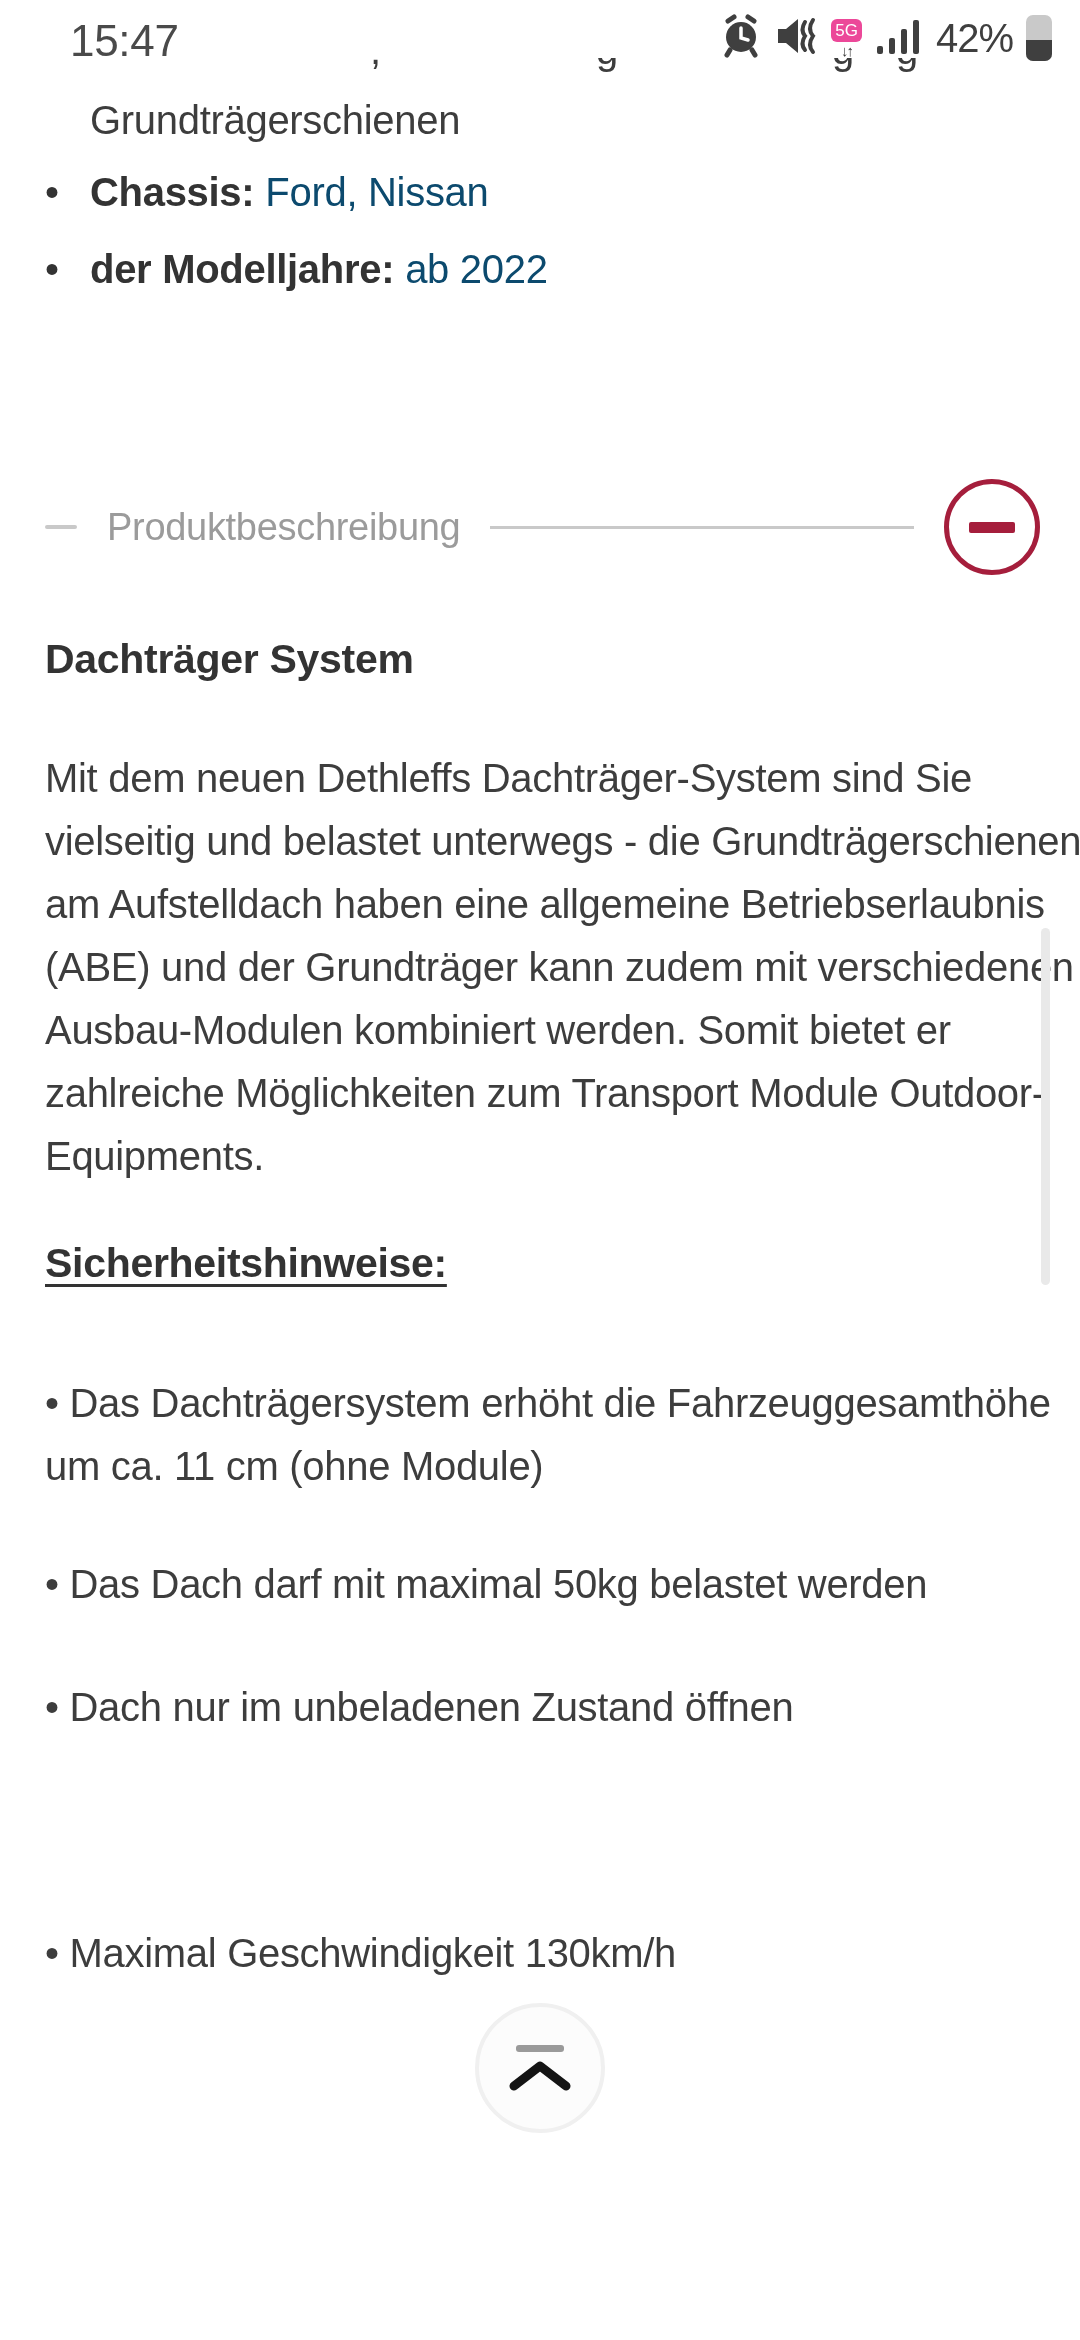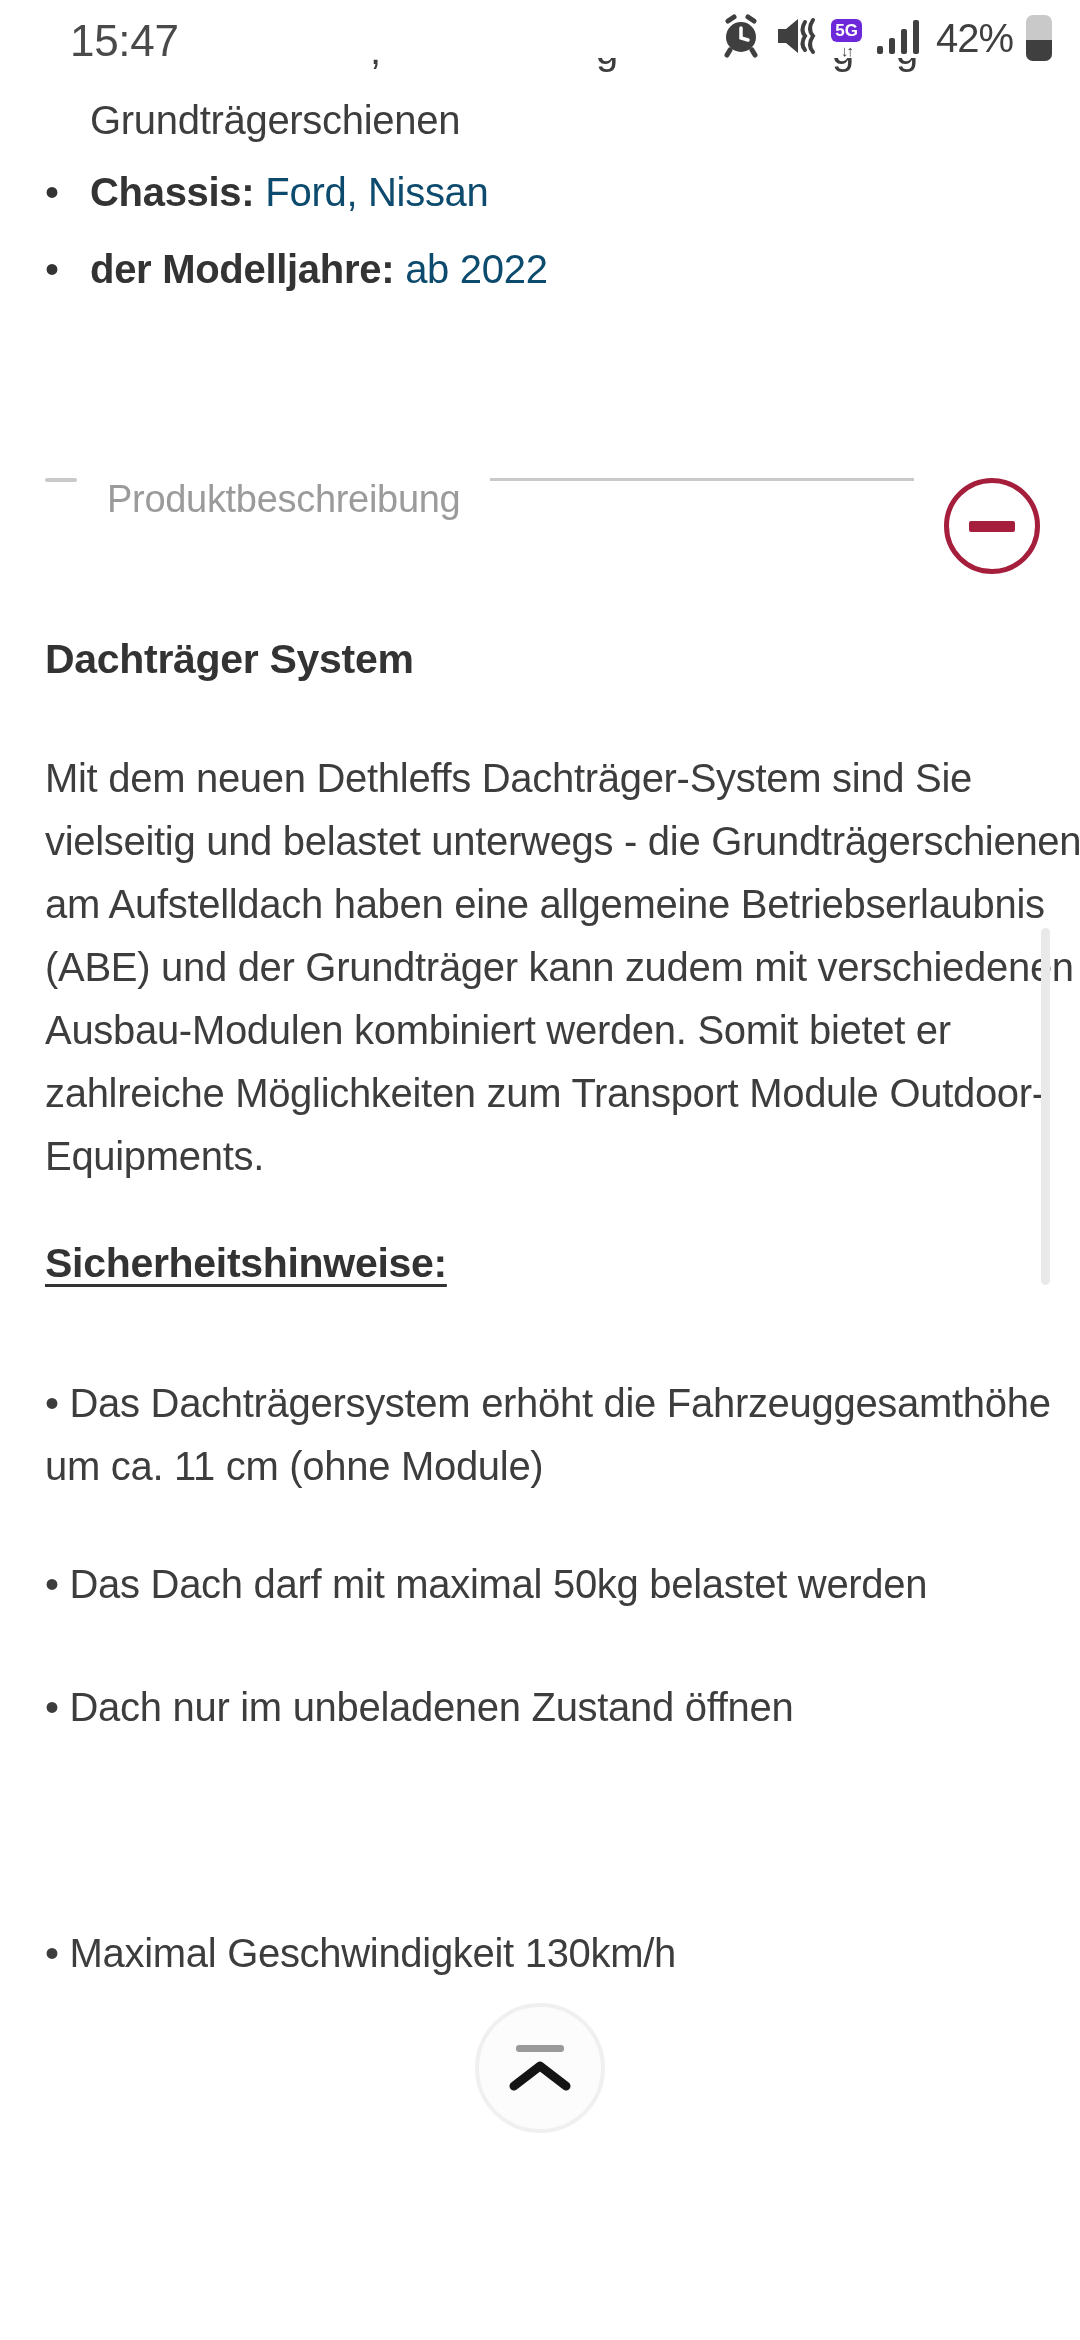--- a/index.html
+++ b/index.html
@@ -13,33 +13,33 @@
     letter-spacing:-0.3px;
   }
   
   .statusbar{position:absolute;top:0;left:0;right:0;height:70px;}
   .time{position:absolute;left:70px;top:16px;font-size:44px;color:#4a4a4a;}
   .sticons{position:absolute;right:28px;top:12px;height:52px;display:flex;align-items:center;gap:13px;}
   .pct{font-size:40px;color:#3f3f3f;letter-spacing:-1px;}
   .battery{width:26px;height:46px;border-radius:7px;background:#c9c9c9;position:relative;overflow:hidden;}
   .battery .fill{position:absolute;left:0;right:0;bottom:0;height:45%;background:#3f3f3f;}
   .badge5g{display:flex;flex-direction:column;align-items:center;line-height:1;}
-  .badge5g .rect{background:#6d28d9;color:#fff;font-weight:bold;font-size:17px;padding:3px 4px;border-radius:6px;letter-spacing:0;}
+  .badge5g .rect{background:#ec4899;color:#fff;font-weight:normal;font-size:17px;padding:3px 4px;border-radius:6px;letter-spacing:0;}
   .badge5g .arrows{font-size:15px;color:#3f3f3f;margin-top:1px;letter-spacing:-2px;}
   
   .clipped{position:absolute;top:58px;left:0;right:0;height:34px;overflow:hidden;}
   .clipped span{position:absolute;top:-28px;font-size:40px;color:#3d3d3d;line-height:40px;}
   
   .cont-line{position:absolute;left:90px;top:98px;font-size:40px;}
   .ibullet{position:absolute;left:45px;display:flex;font-size:40px;}
   .ibullet .dot{width:45px;font-size:40px;color:#333;}
   .ibullet .lab{font-weight:bold;color:#333;text-align:right;}
   .ibullet .val{margin-left:11px;color:#0c4a6e;}
   
-  .sechead{position:absolute;left:45px;right:40px;top:478px;height:98px;display:flex;align-items:flex-start;}
+  .sechead{position:absolute;left:45px;right:40px;top:478px;height:98px;display:flex;align-items:center;}
   .dash{width:32px;height:4px;background:#c9c9c9;border-radius:2px;flex:0 0 auto;}
   .sectitle{font-size:38px;color:#9b9b9b;margin-left:30px;white-space:nowrap;}
   .secline{flex:1 1 auto;height:3px;background:#c9c9c9;margin:0 30px;}
   .collapse-btn{flex:0 0 auto;width:96px;height:96px;border:5px solid #a51e3c;border-radius:50%;
     box-sizing:border-box;background:#fff;display:flex;align-items:center;justify-content:center;cursor:pointer;}
   .collapse-btn .minus{width:46px;height:11px;background:#a51e3c;border-radius:2px;}
   
   .h-desc{position:absolute;left:45px;top:636px;font-size:41px;font-weight:bold;color:#333;}
   .para{position:absolute;left:45px;top:747px;font-size:40px;line-height:63px;color:#3d3d3d;}
   .para div{white-space:nowrap;}

